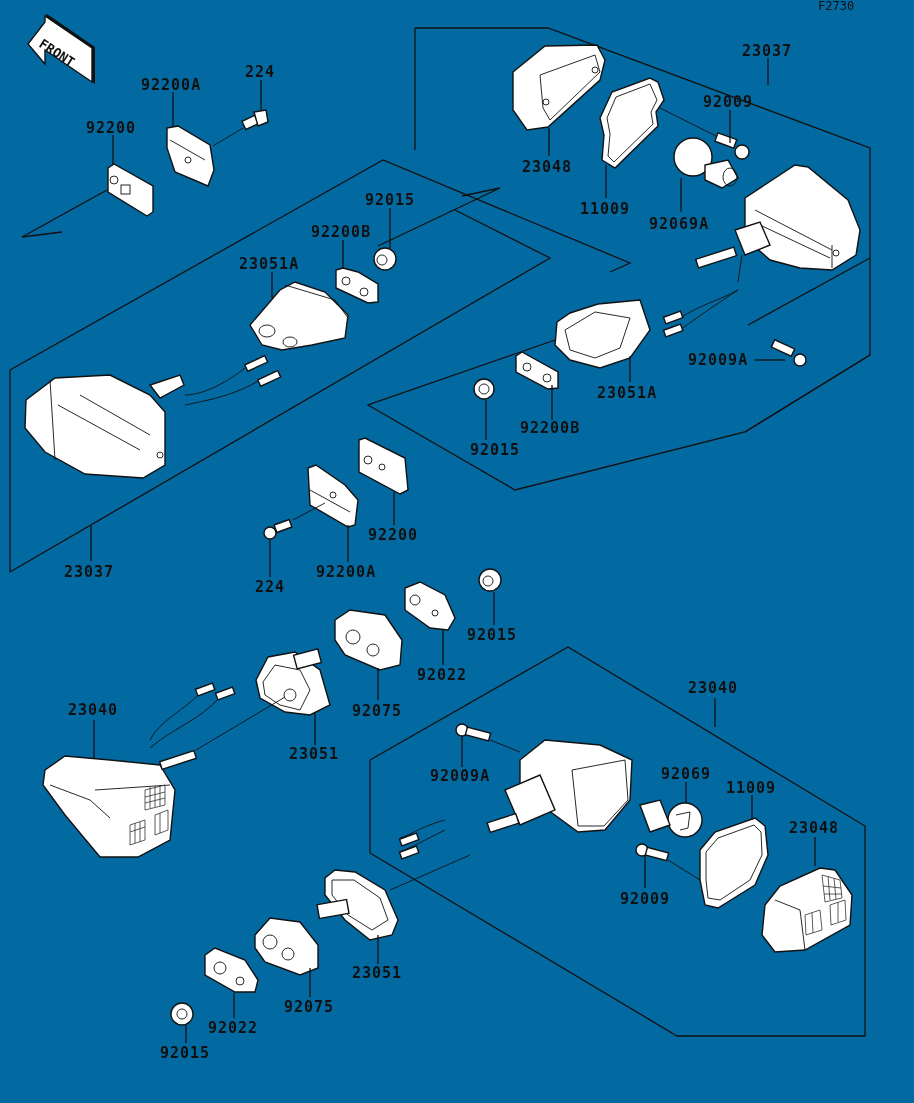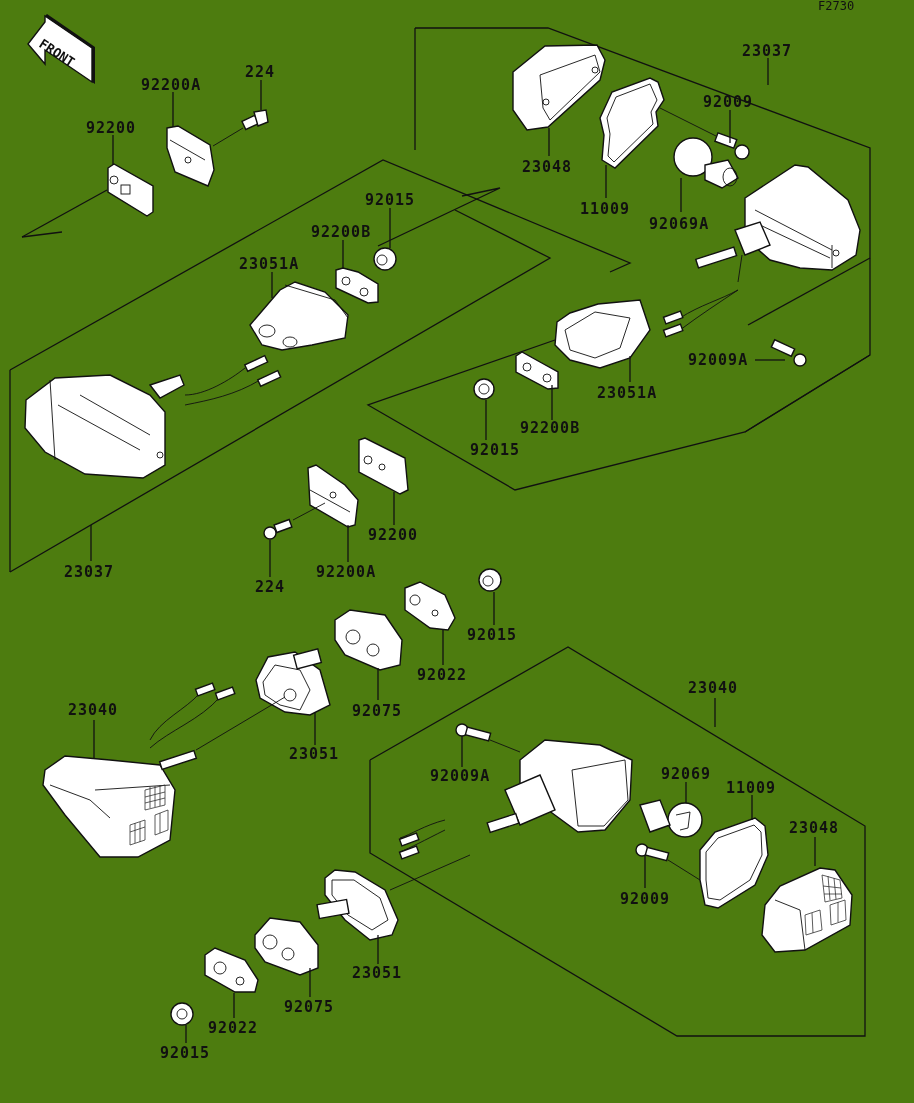--- a/index.html
+++ b/index.html
@@ -1,16 +1,16 @@
 <!DOCTYPE html>
 <html><head>
 <meta charset="utf-8">
 <style>
   html, body { margin: 0; padding: 0; background: #ffffff; }
-  #canvas { position: relative; width: 914px; height: 1103px; background: #4d7c0f; overflow: hidden; }
+  #canvas { position: relative; width: 914px; height: 1103px; background: #0369a1; overflow: hidden; }
   svg { position: absolute; left: 0; top: 0; }
   .lbl { font-family: "DejaVu Sans Mono", monospace; font-size: 15px; font-weight: bold; fill: #111111; letter-spacing: 1px; }
   .code { font-family: "DejaVu Sans Mono", monospace; font-size: 12px; fill: #111111; }
   .front { font-family: "DejaVu Sans Mono", monospace; font-size: 13px; font-weight: bold; fill: #111111; }
   .ln { stroke: #111111; stroke-width: 1.3; fill: none; }
   .part { stroke: #111111; stroke-width: 1.4; fill: #ffffff; }
   .thin { stroke: #111111; stroke-width: 0.9; fill: none; }
   .grid { stroke: #333333; stroke-width: 0.8; fill: none; }
 </style>
 </head>

